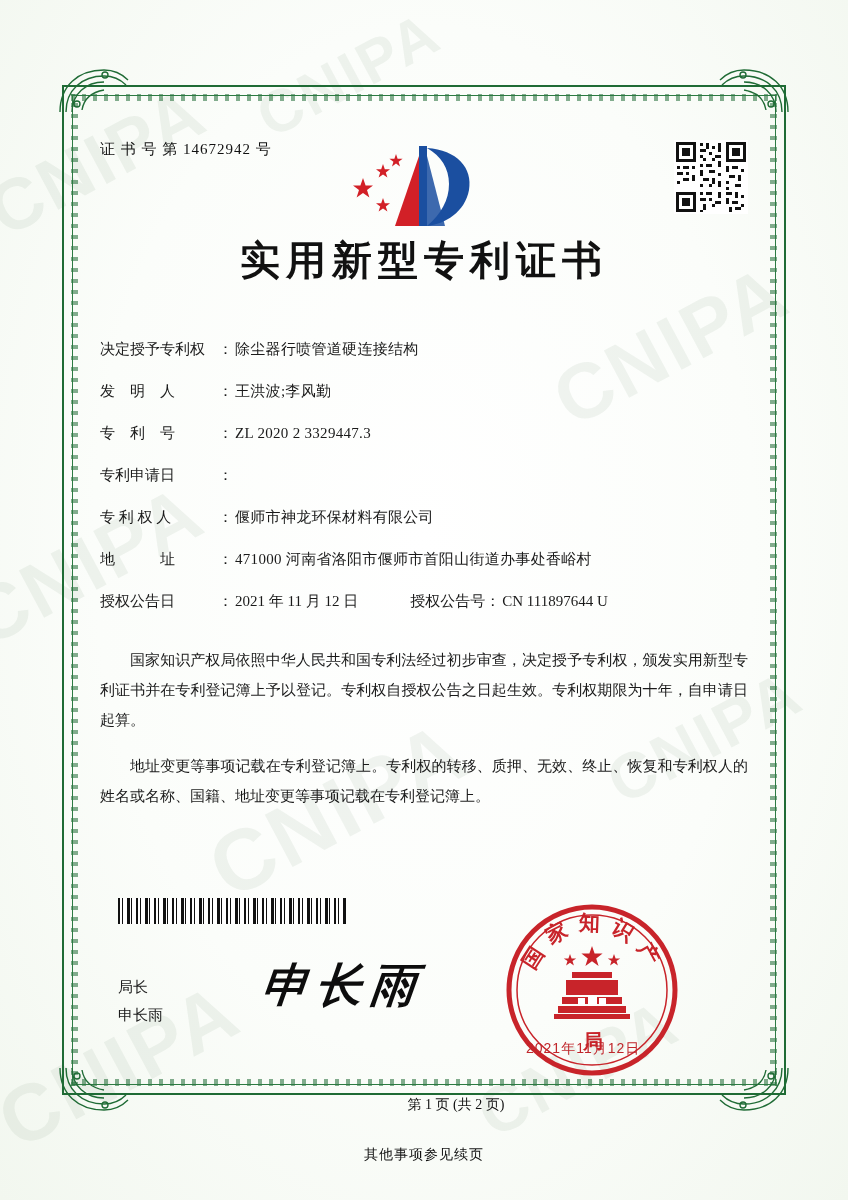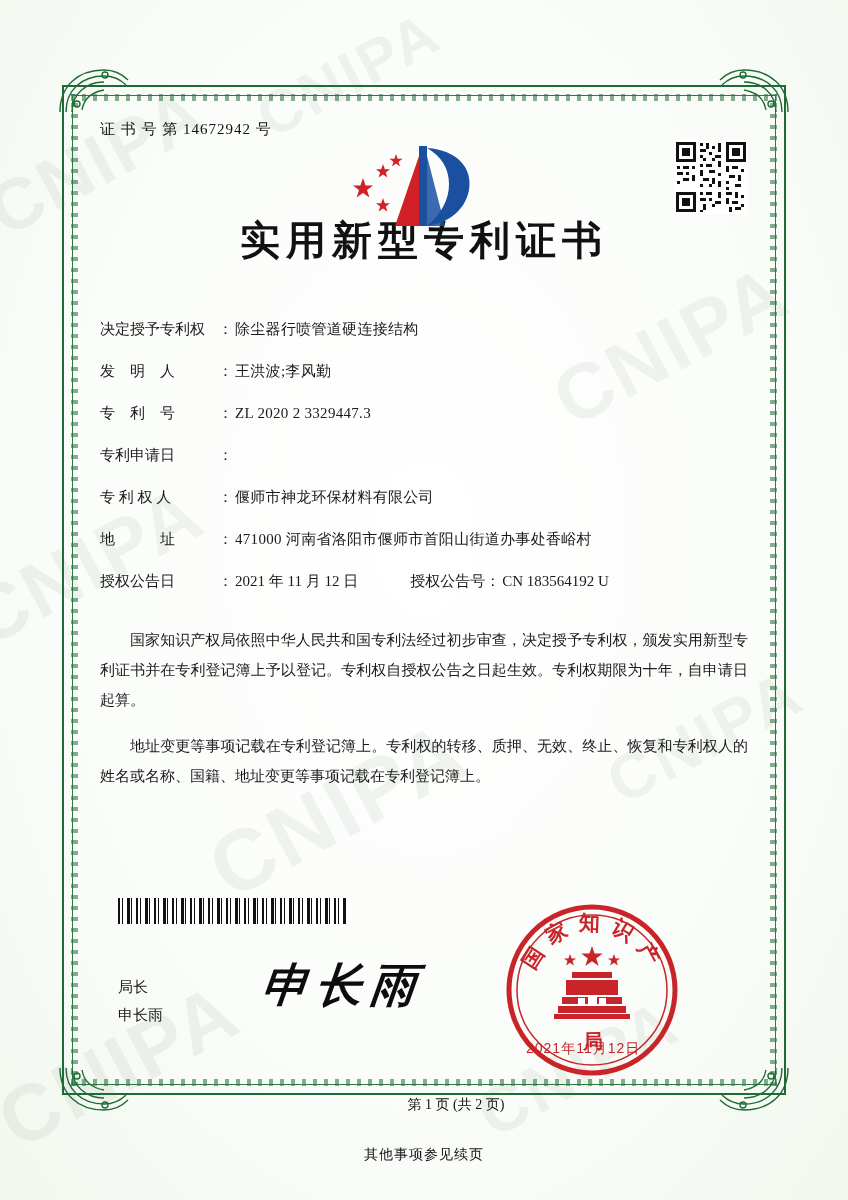--- a/index.html
+++ b/index.html
@@ -94,20 +94,21 @@
     position: absolute;
     left: 100px;
     top: 120px;
     width: 648px;
   }
 
   .cert-no {
     font-size: 15px;
     letter-spacing: 1px;
     color: #111;
+    margin-top: 20px;
   }
 
   .emblem-wrap {
     position: absolute;
     left: 50%;
     top: 22px;
     transform: translateX(-50%);
   }
 
   .qr {
@@ -445,21 +446,21 @@
         <span class="f-colon">：</span>
         <span class="f-value">471000 河南省洛阳市偃师市首阳山街道办事处香峪村</span>
       </div>
 
       <div class="field-row">
         <span class="f-label">授权公告日</span>
         <span class="f-colon">：</span>
         <span class="f-value2" style="margin-left:0;">2021 年 11 月 12 日</span>
         <span class="f-label-2" style="margin-left:52px;">授权公告号</span>
         <span class="f-colon">：</span>
-        <span class="f-value2" style="margin-left:0;">CN 183564192 U</span>
+        <span class="f-value2" style="margin-left:0;">CN 111897644 U</span>
       </div>
 
     </div>
 
     <div class="paragraphs">
       <p>国家知识产权局依照中华人民共和国专利法经过初步审查，决定授予专利权，颁发实用新型专利证书并在专利登记簿上予以登记。专利权自授权公告之日起生效。专利权期限为十年，自申请日起算。</p>
       <p>地址变更等事项记载在专利登记簿上。专利权的转移、质押、无效、终止、恢复和专利权人的姓名或名称、国籍、地址变更等事项记载在专利登记簿上。</p>
     </div>
 
   </div>

